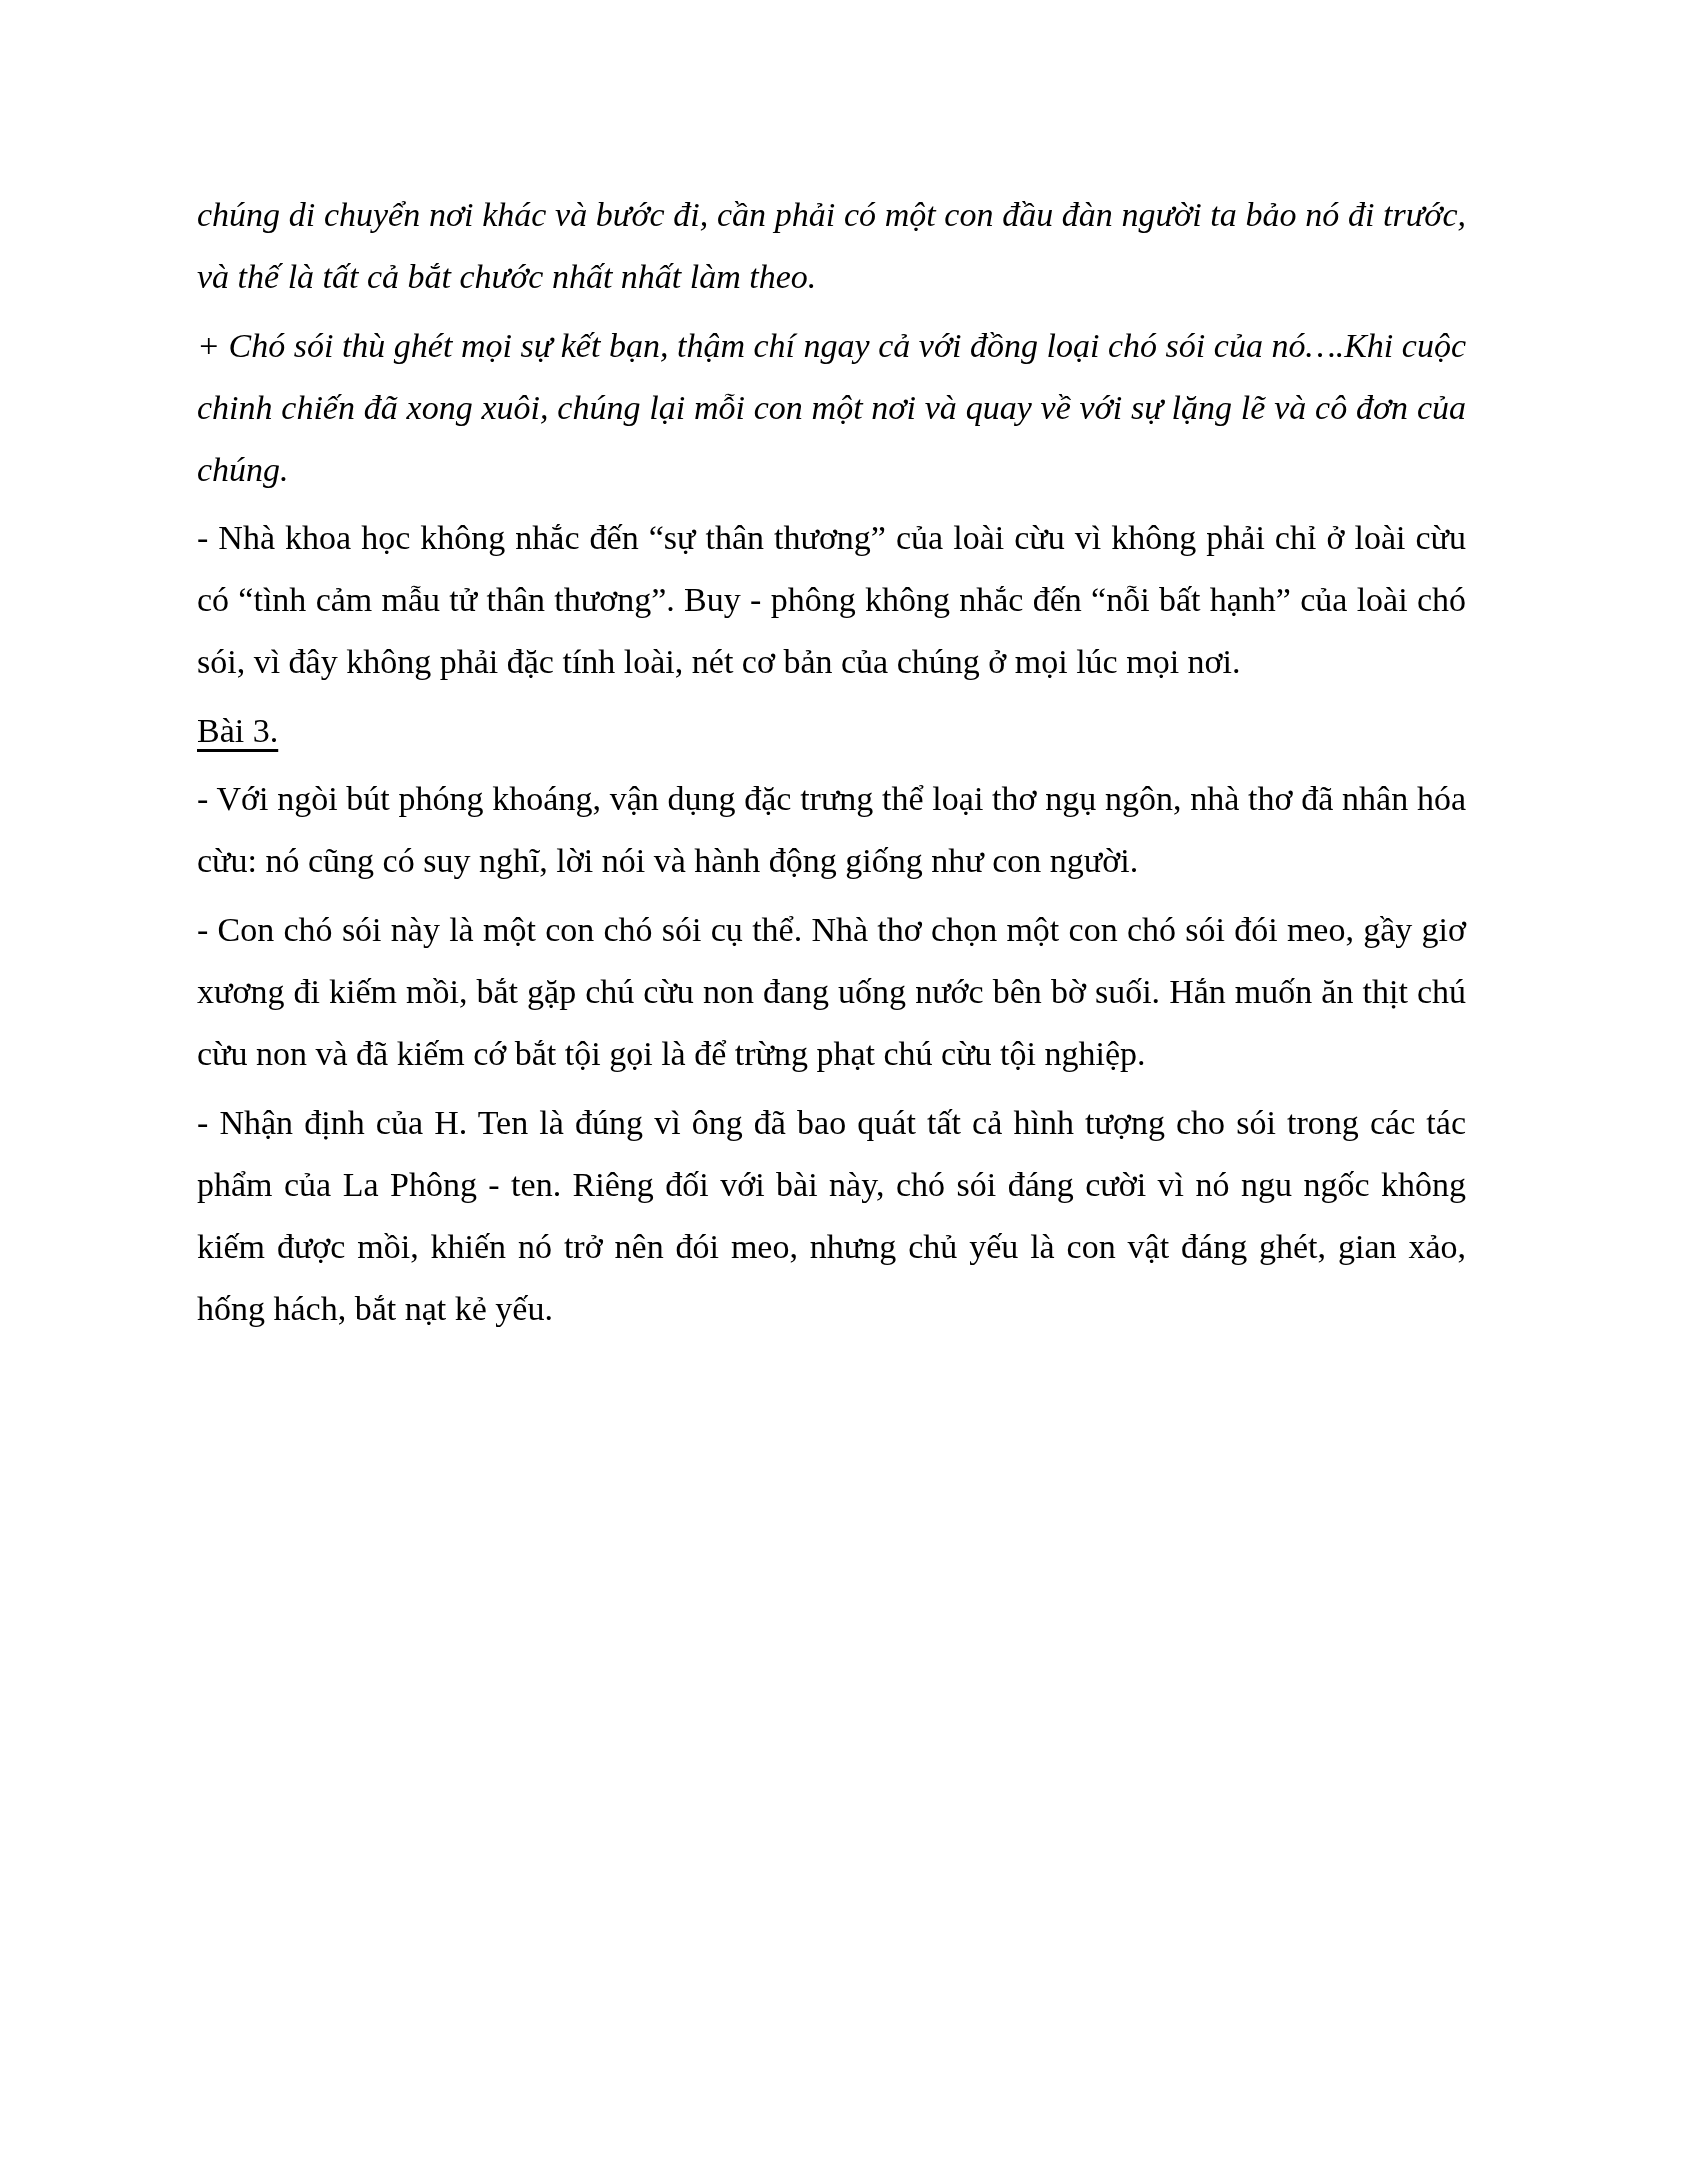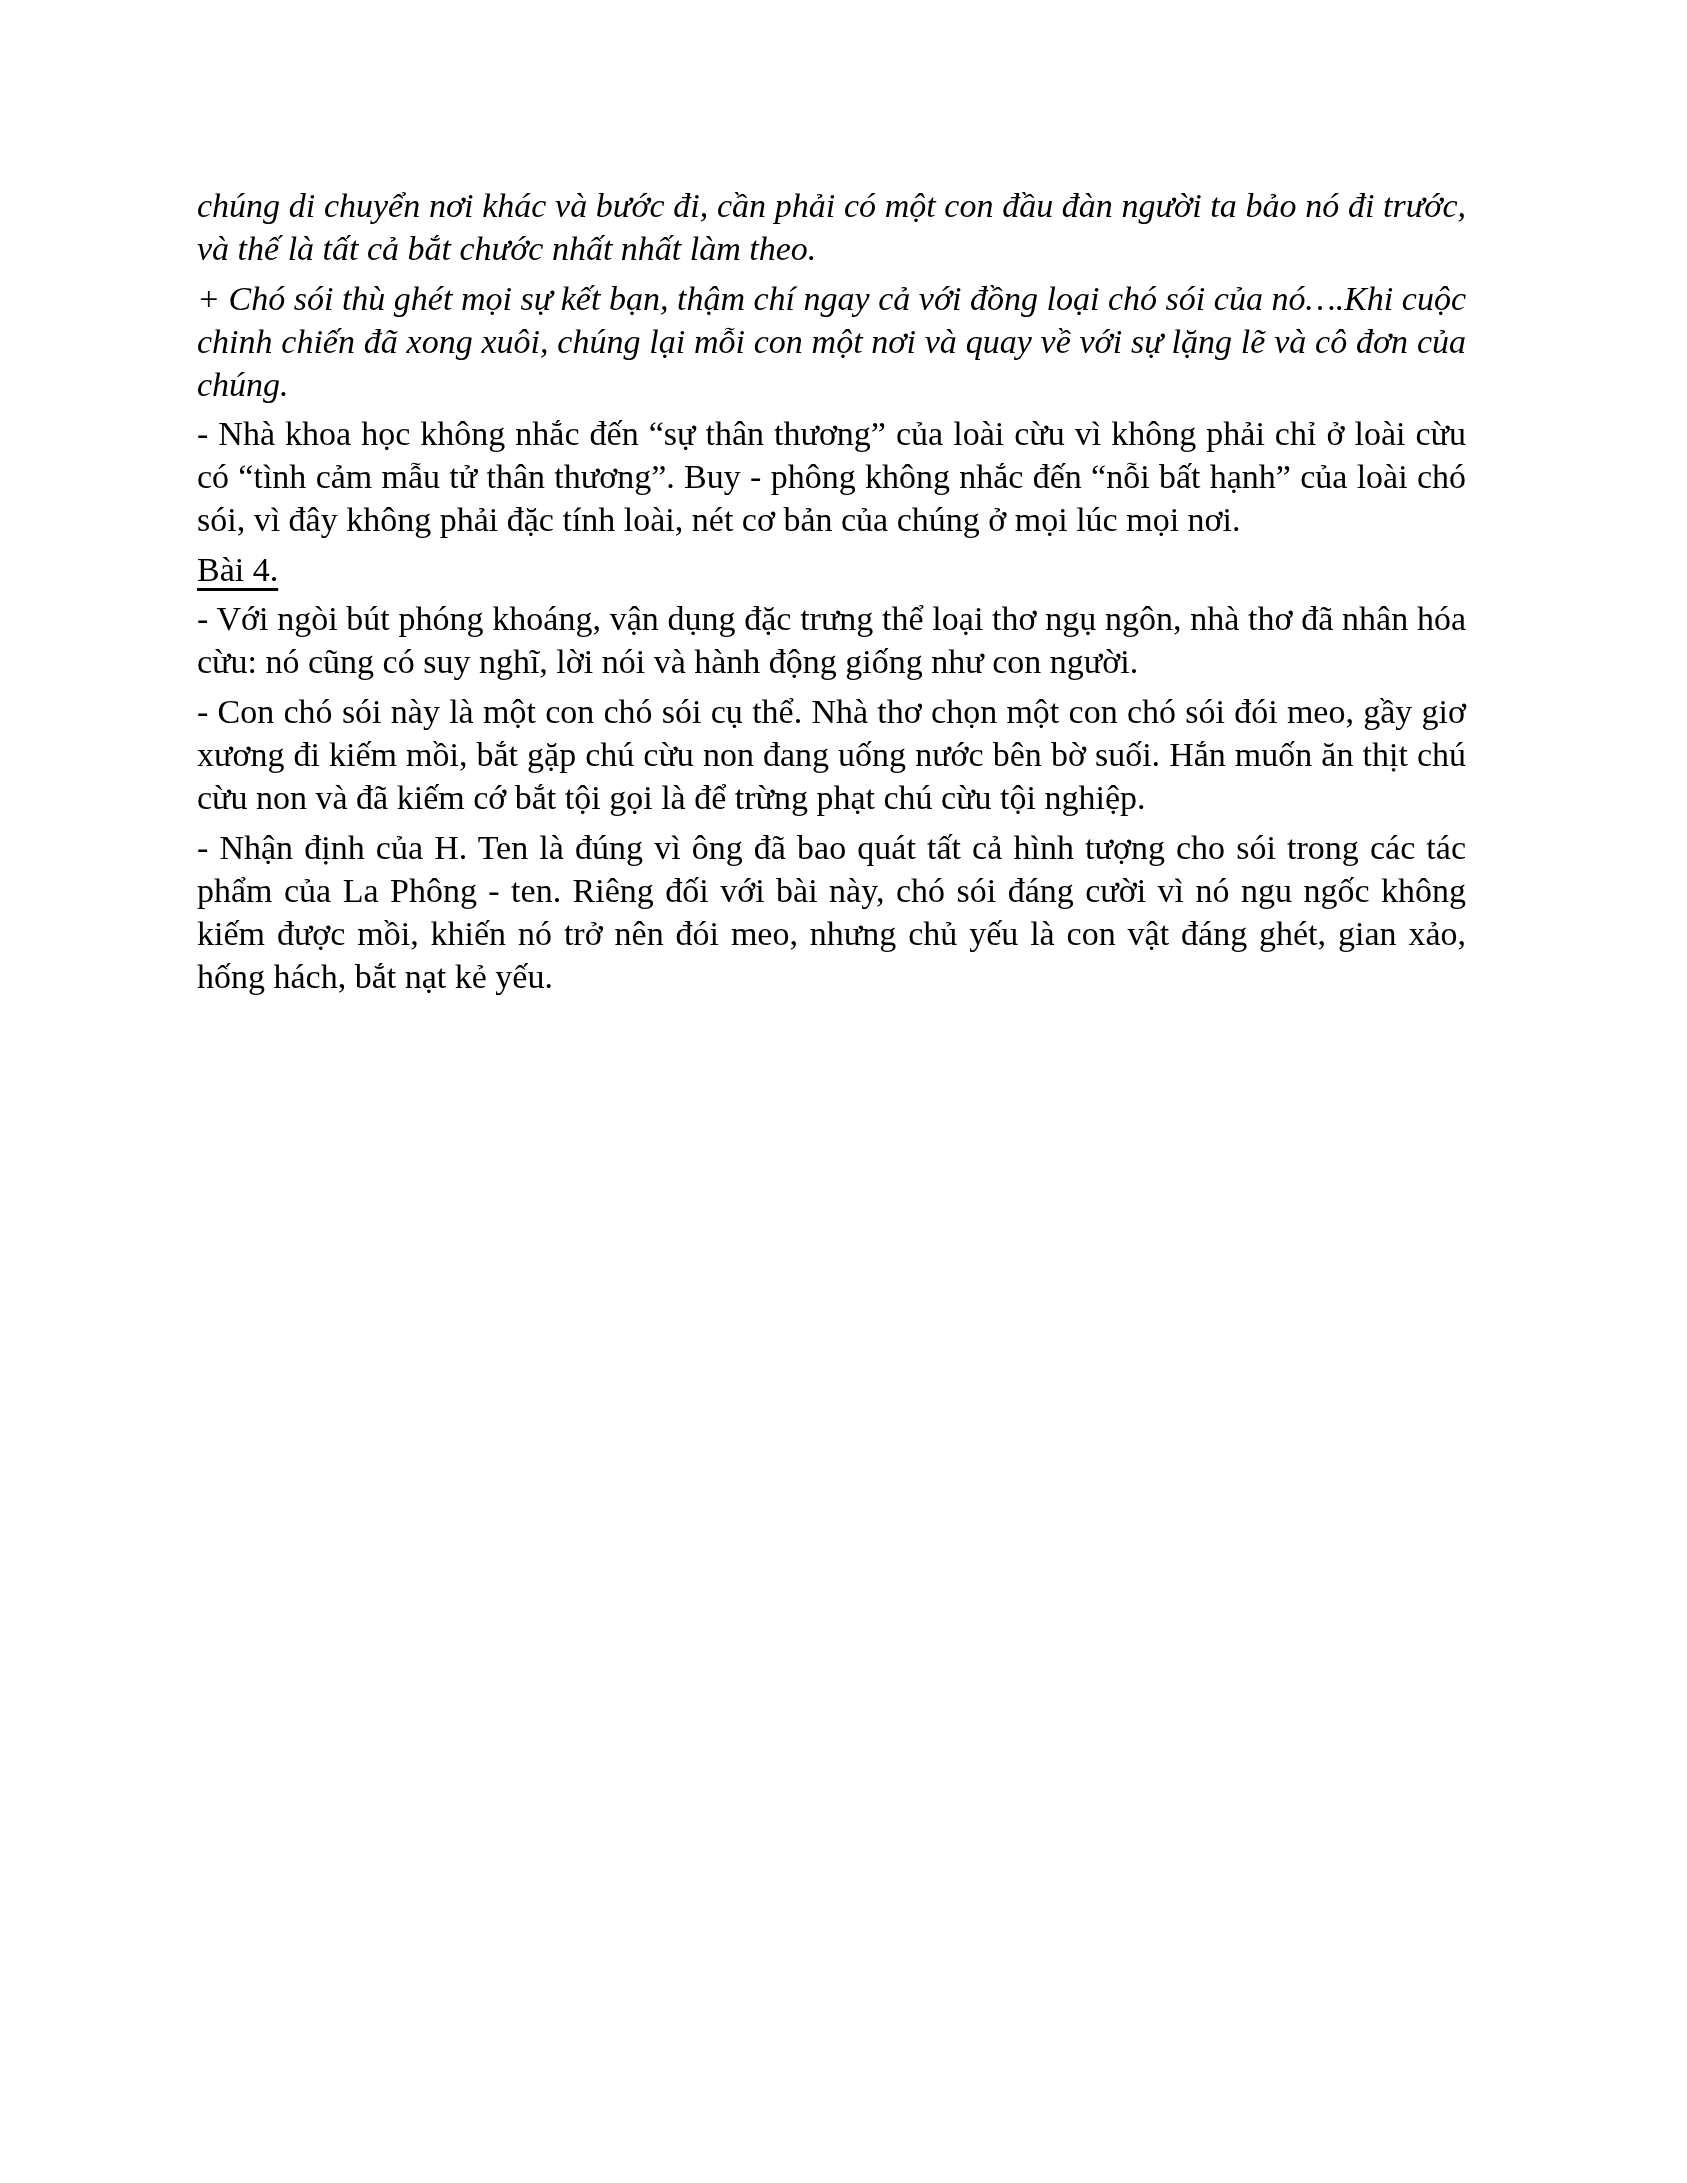--- a/index.html
+++ b/index.html
@@ -19,21 +19,21 @@
     background: #ffffff;
     overflow: hidden;
   }
   .content {
     position: absolute;
     left: 197px;
     top: 184px;
     width: 1269px;
     color: #000000;
     font-size: 34px;
-    line-height: 43px;
+    line-height: 62px;
     text-align: justify;
   }
   .content p {
     margin: 0 0 6.6px 0;
     padding: 0;
   }
   .para-italic {
     font-style: italic;
   }
   .para-heading {
@@ -46,19 +46,19 @@
   }
 </style>
 </head>
 <body>
 
 <div class="page">
   <div class="content">
     <p class="para-italic">chúng di chuyển nơi khác và bước đi, cần phải có một con đầu đàn người ta bảo nó đi trước, và thế là tất cả bắt chước nhất nhất làm theo.</p>
     <p class="para-italic">+ Chó sói thù ghét mọi sự kết bạn, thậm chí ngay cả với đồng loại chó sói của nó….Khi cuộc chinh chiến đã xong xuôi, chúng lại mỗi con một nơi và quay về với sự lặng lẽ và cô đơn của chúng.</p>
     <p class="para-normal">- Nhà khoa học không nhắc đến “sự thân thương” của loài cừu vì không phải chỉ ở loài cừu có “tình cảm mẫu tử thân thương”. Buy - phông không nhắc đến “nỗi bất hạnh” của loài chó sói, vì đây không phải đặc tính loài, nét cơ bản của chúng ở mọi lúc mọi nơi.</p>
-    <p class="para-heading"><span>Bài 4.</span></p>
+    <p class="para-heading"><span>Bài 3.</span></p>
     <p class="para-normal">- Với ngòi bút phóng khoáng, vận dụng đặc trưng thể loại thơ ngụ ngôn, nhà thơ đã nhân hóa cừu: nó cũng có suy nghĩ, lời nói và hành động giống như con người.</p>
     <p class="para-normal">- Con chó sói này là một con chó sói cụ thể. Nhà thơ chọn một con chó sói đói meo, gầy giơ xương đi kiếm mồi, bắt gặp chú cừu non đang uống nước bên bờ suối. Hắn muốn ăn thịt chú cừu non và đã kiếm cớ bắt tội gọi là để trừng phạt chú cừu tội nghiệp.</p>
     <p class="para-normal">- Nhận định của H. Ten là đúng vì ông đã bao quát tất cả hình tượng cho sói trong các tác phẩm của La Phông - ten. Riêng đối với bài này, chó sói đáng cười vì nó ngu ngốc không kiếm được mồi, khiến nó trở nên đói meo, nhưng chủ yếu là con vật đáng ghét, gian xảo, hống hách, bắt nạt kẻ yếu.</p>
   </div>
 </div>
 
 
 </body></html>

